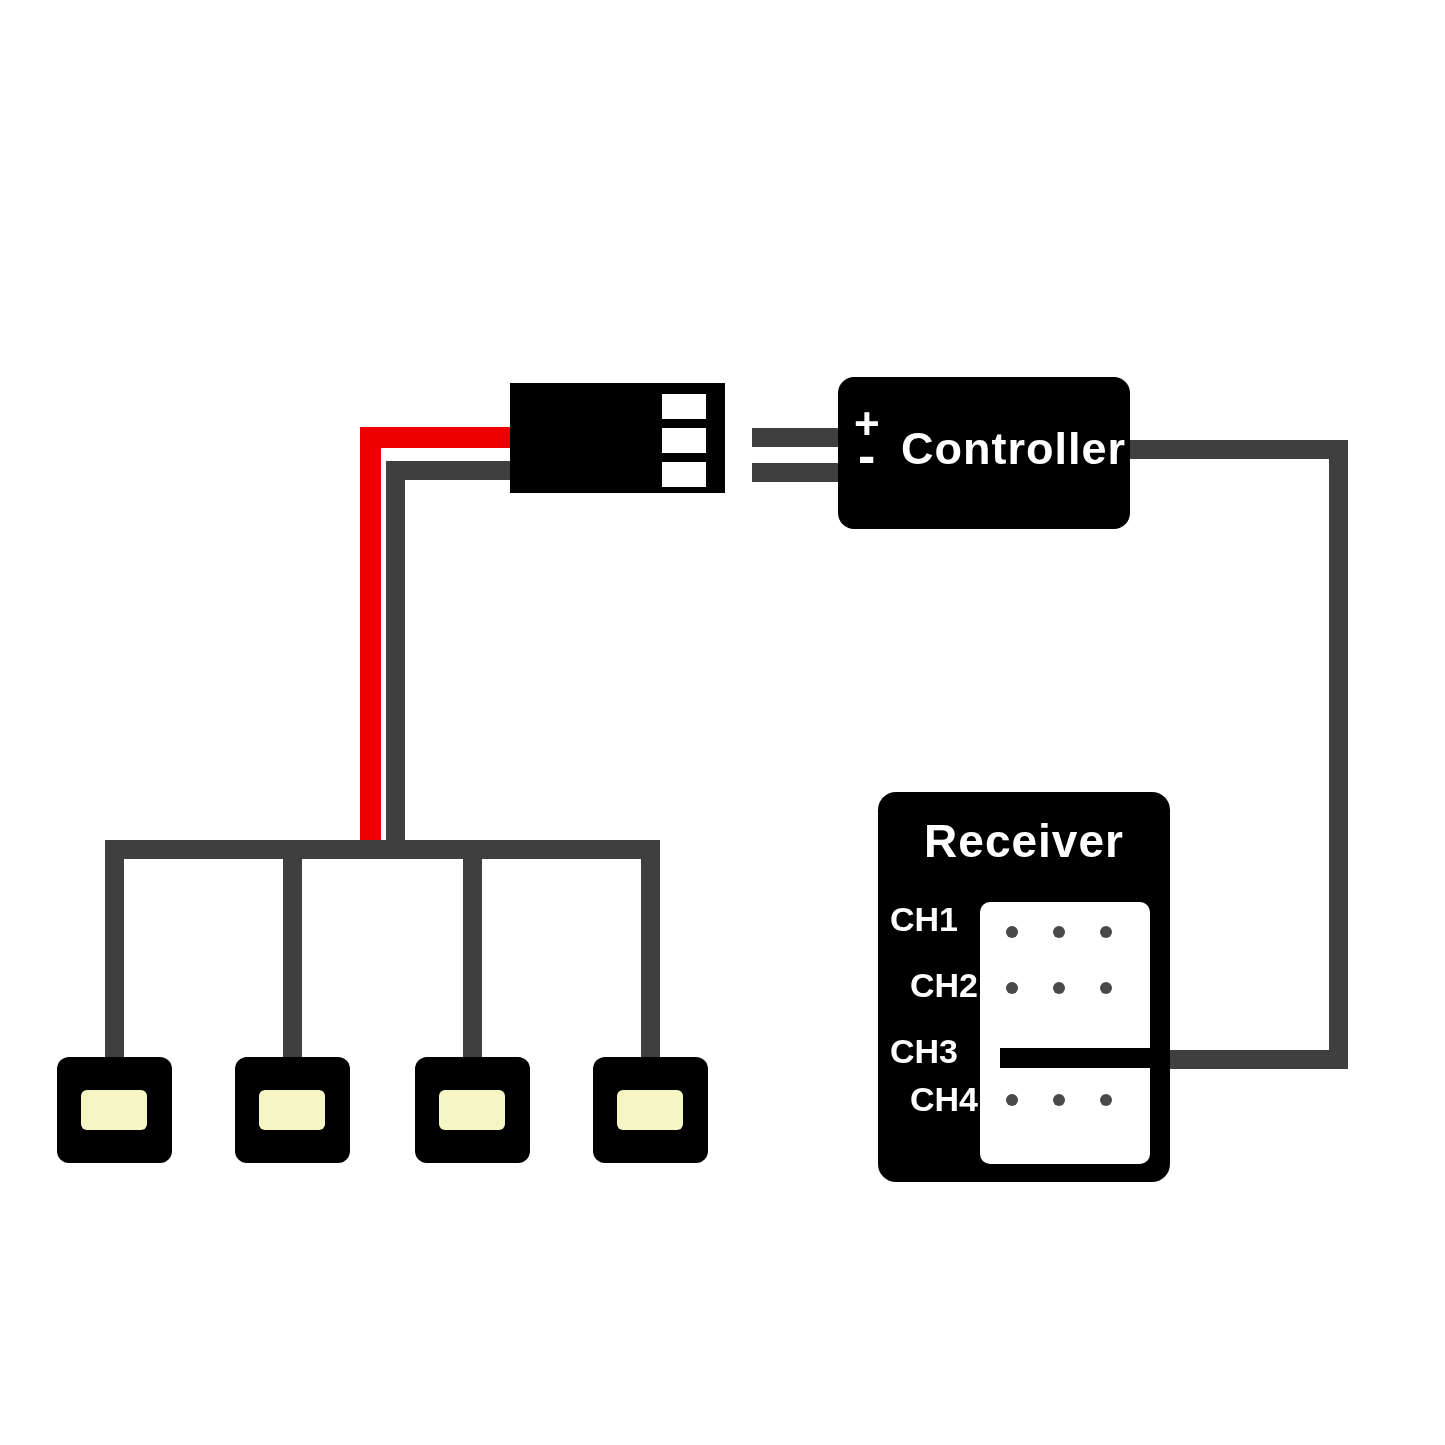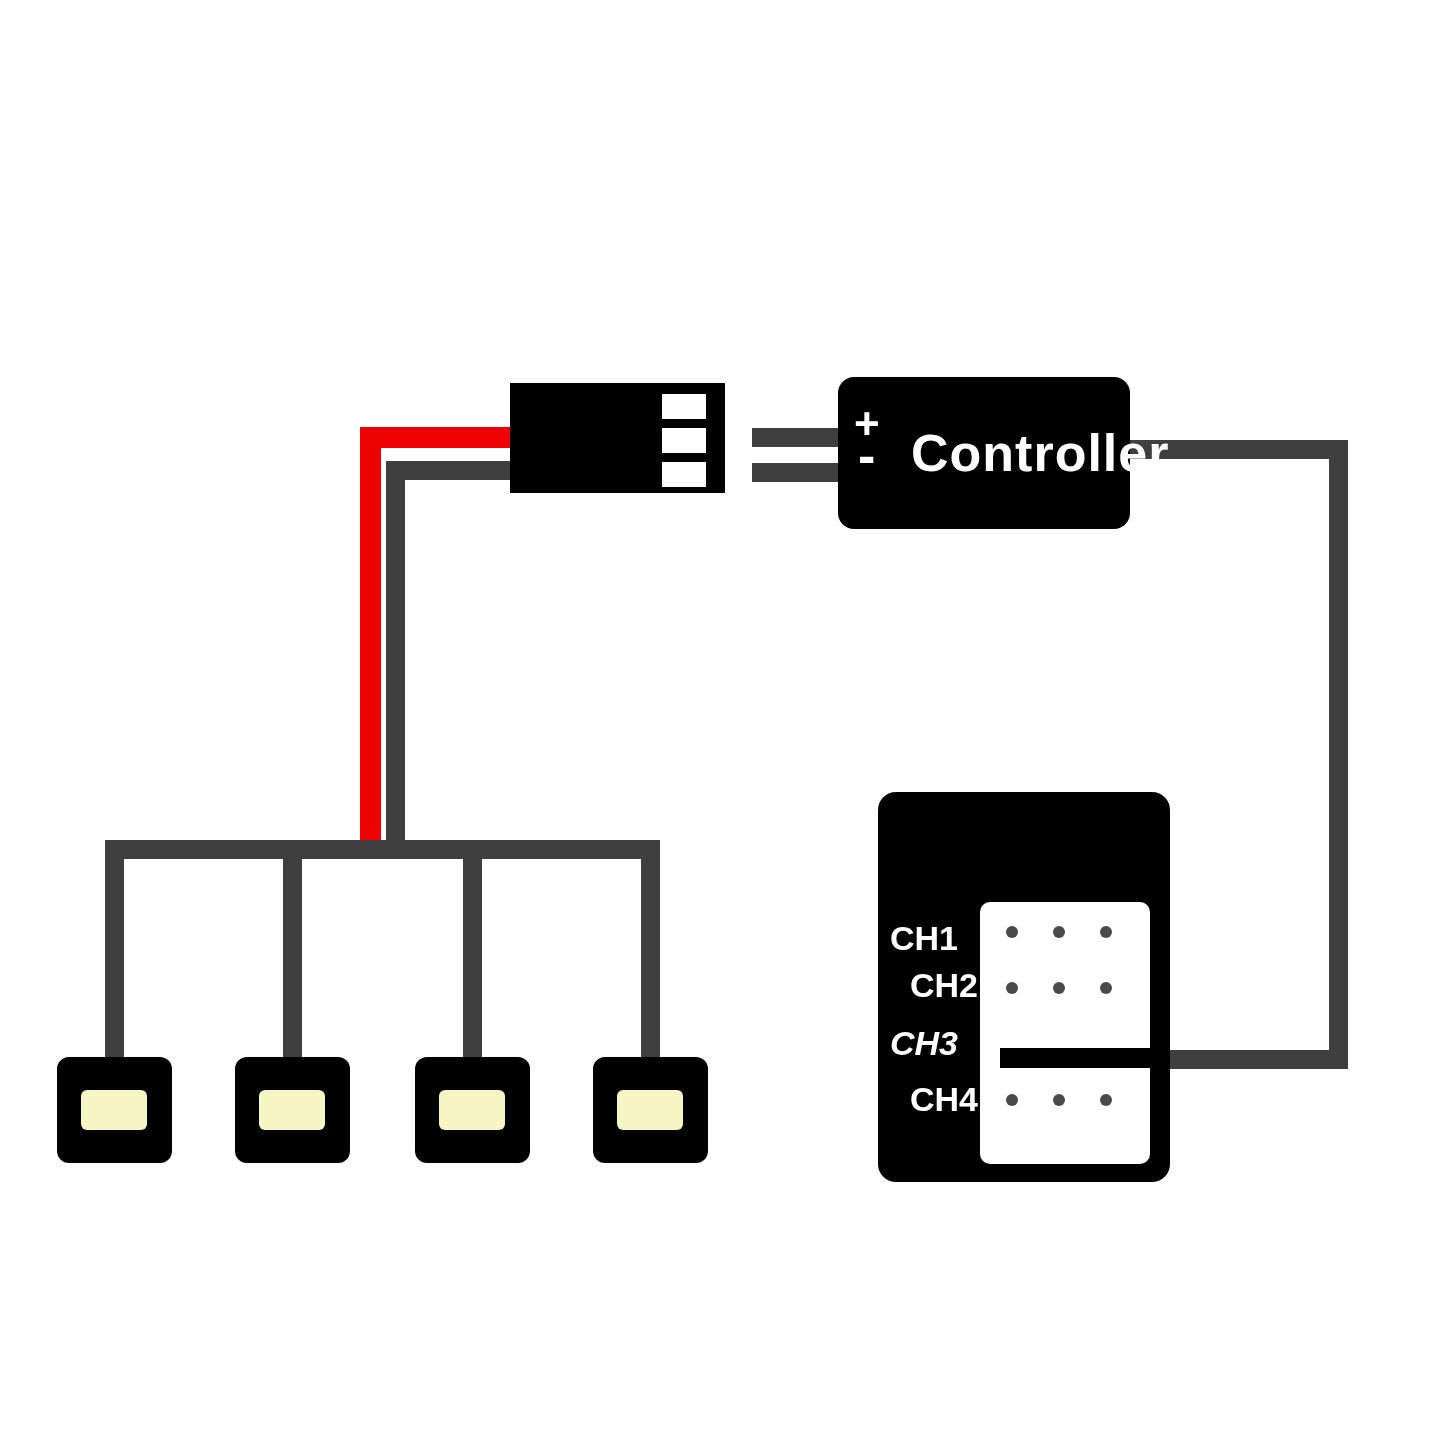--- a/index.html
+++ b/index.html
@@ -13,28 +13,28 @@
 
   
   .connector{position:absolute;left:510px;top:383px;width:215px;height:110px;background:var(--device,#000000);}
   .connector .pin{position:absolute;left:152px;width:44px;height:25px;background:var(--pin-white,#ffffff);}
   .pin.p1{top:11px;} .pin.p2{top:45px;} .pin.p3{top:79px;}
 
   
   .controller{left:838px;top:377px;width:292px;height:152px;border-radius:16px;}
   .controller .plus{position:absolute;left:16px;top:22px;font-size:44px;font-weight:bold;}
   .controller .minus{position:absolute;left:20px;top:48px;font-size:52px;font-weight:bold;}
-  .controller .label{position:absolute;left:73px;right:8px;top:46px;text-align:center;font-size:52px;font-weight:bold;letter-spacing:1px;}
+  .controller .label{position:absolute;left:63px;right:8px;top:46px;text-align:center;font-size:45px;font-weight:bold;letter-spacing:1px;}
 
   
   .receiver{left:878px;top:792px;width:292px;height:390px;border-radius:18px;}
   .receiver .title{position:absolute;left:0;right:0;top:22px;text-align:center;font-size:46px;font-weight:bold;letter-spacing:1px;}
   .receiver .panel{position:absolute;left:102px;top:110px;width:170px;height:262px;background:var(--pin-white,#ffffff);border-radius:10px;}
   .receiver .ch{position:absolute;left:12px;width:88px;font-size:34px;font-weight:bold;}
-  .ch.c1{top:127px;} .ch.c2{top:174px;margin-left:20px;} .ch.c3{top:232px;font-style:italic;} .ch.c4{top:288px;text-align:right;}
+  .ch.c1{top:108px;} .ch.c2{top:174px;margin-left:20px;} .ch.c3{top:240px;} .ch.c4{top:288px;text-align:right;}
   .dot{position:absolute;width:12px;height:12px;border-radius:50%;background:var(--pin-dot,#4a4a4a);}
   .d-c1{left:26px;} .d-c2{left:73px;} .d-c3{left:120px;}
   .d-r1{top:24px;} .d-r2{top:80px;} .d-r4{top:192px;}
   .ch3bar{position:absolute;left:20px;top:146px;width:150px;height:20px;background:var(--device,#000000);}
 
   
   .led{position:absolute;top:1057px;width:115px;height:106px;background:var(--device,#000000);border-radius:12px;}
   .led .emit{position:absolute;left:24px;top:33px;width:66px;height:40px;background:var(--led-light,#f6f6c4);border-radius:6px;}
   .led.l1{left:57px;} .led.l2{left:235px;} .led.l3{left:415px;} .led.l4{left:593px;}
 </style>
@@ -67,20 +67,21 @@
     <div class="pin p3"></div>
   </div>
 
   <div class="box controller">
     <span class="plus">+</span>
     <span class="minus">-</span>
     <span class="label">Controller</span>
   </div>
 
   <div class="box receiver">
+    <span class="title">Receiver</span>
     <span class="ch c1">CH1</span>
     <span class="ch c2">CH2</span>
     <span class="ch c3">CH3</span>
     <span class="ch c4">CH4</span>
     <div class="panel">
       <div class="dot d-r1 d-c1"></div>
       <div class="dot d-r1 d-c2"></div>
       <div class="dot d-r1 d-c3"></div>
       <div class="dot d-r2 d-c1"></div>
       <div class="dot d-r2 d-c2"></div>

